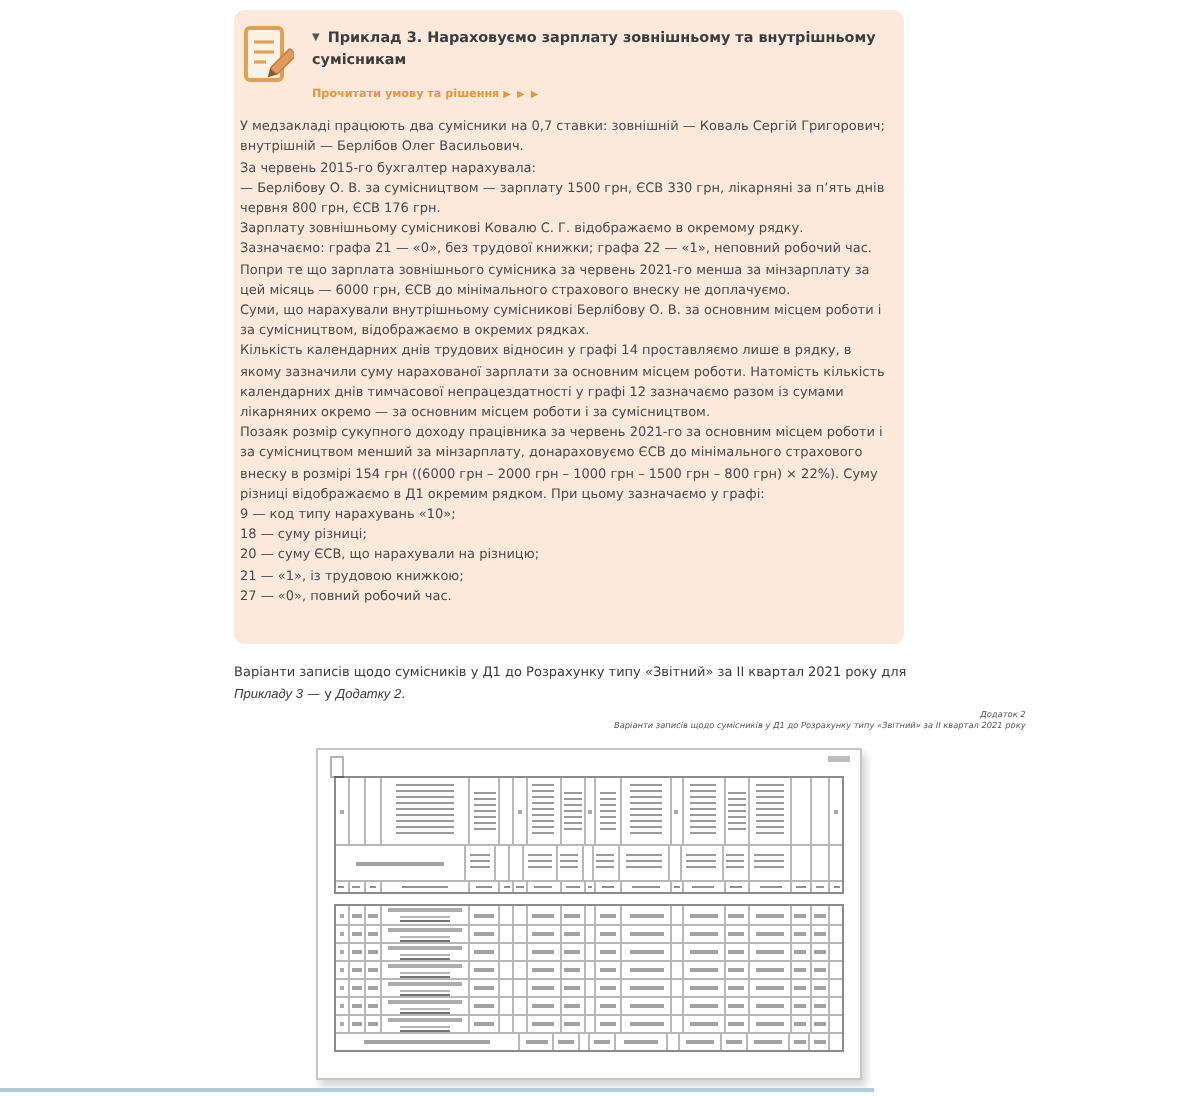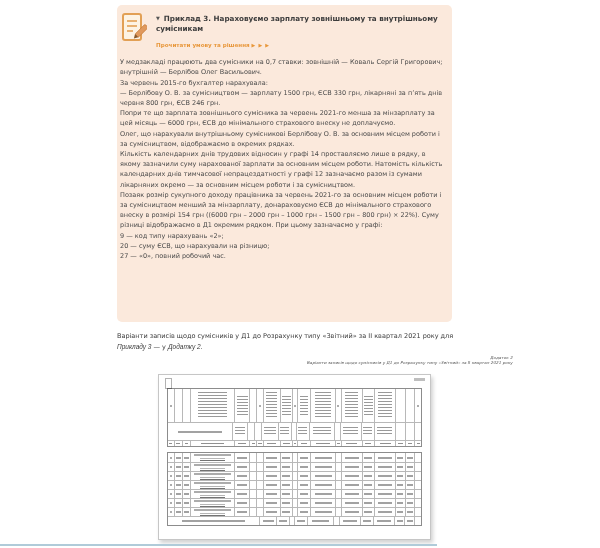--- a/index.html
+++ b/index.html
@@ -82,27 +82,30 @@
         </svg>
       </span>
       <div class="head-text">
         <h3 class="card-title"><span class="caret">▼</span><span>Приклад 3. Нараховуємо зарплату зовнішньому та внутрішньому сумісникам</span></h3>
         <a class="read-link"><span>Прочитати умову та рішення</span>&nbsp;<span class="arrows">▶ ▶ ▶</span></a>
       </div>
     </div>
     <div class="card-body">
         <p>У медзакладі працюють два сумісники на 0,7 ставки: зовнішній — Коваль Сергій Григорович; внутрішній — Берлібов Олег Васильович.</p>
         <p>За червень 2015-го бухгалтер нарахувала:</p>
-        <p>— Берлібову О. В. за сумісництвом — зарплату 1500 грн, ЄСВ 330 грн, лікарняні за п’ять днів червня 800 грн, ЄСВ 246 грн.</p>
+        <p>— Берлібову О. В. за сумісництвом — зарплату 1500 грн, ЄСВ 330 грн, лікарняні за п’ять днів червня 800 грн, ЄСВ 176 грн.</p>
+        <p>Зарплату зовнішньому сумісникові Ковалю С. Г. відображаємо в окремому рядку. Зазначаємо: графа 21 — «0», без трудової книжки; графа 22 — «1», неповний робочий час.</p>
         <p>Попри те що зарплата зовнішнього сумісника за червень 2021-го менша за мінзарплату за цей місяць — 6000 грн, ЄСВ до мінімального страхового внеску не доплачуємо.</p>
-        <p>Олег, що нарахували внутрішньому сумісникові Берлібову О. В. за основним місцем роботи і за сумісництвом, відображаємо в окремих рядках.</p>
+        <p>Суми, що нарахували внутрішньому сумісникові Берлібову О. В. за основним місцем роботи і за сумісництвом, відображаємо в окремих рядках.</p>
         <p>Кількість календарних днів трудових відносин у графі 14 проставляємо лише в рядку, в якому зазначили суму нарахованої зарплати за основним місцем роботи. Натомість кількість календарних днів тимчасової непрацездатності у графі 12 зазначаємо разом із сумами лікарняних окремо — за основним місцем роботи і за сумісництвом.</p>
         <p>Позаяк розмір сукупного доходу працівника за червень 2021-го за основним місцем роботи і за сумісництвом менший за мінзарплату, донараховуємо ЄСВ до мінімального страхового внеску в розмірі 154 грн ((6000 грн – 2000 грн – 1000 грн – 1500 грн – 800 грн) × 22%). Суму різниці відображаємо в Д1 окремим рядком. При цьому зазначаємо у графі:</p>
-        <p>9 — код типу нарахувань «2»;</p>
+        <p>9 — код типу нарахувань «10»;</p>
+        <p>18 — суму різниці;</p>
         <p>20 — суму ЄСВ, що нарахували на різницю;</p>
+        <p>21 — «1», із трудовою книжкою;</p>
         <p>27 — «0», повний робочий час.</p>
       </div>
   </section>
 
   <p class="below-text"><span>Варіанти записів щодо сумісників у Д1 до Розрахунку типу «Звітний» за ІІ квартал 2021 року для </span><i>Прикладу 3</i><span> — у </span><i>Додатку 2</i><span>.</span></p>
 
   <div class="appendix-caption">
     <span class="scaled">
       <span style="display:block;">Додаток 2</span>
       <span style="display:block;">Варіанти записів щодо сумісників у Д1 до Розрахунку типу «Звітний» за ІІ квартал 2021 року</span>

